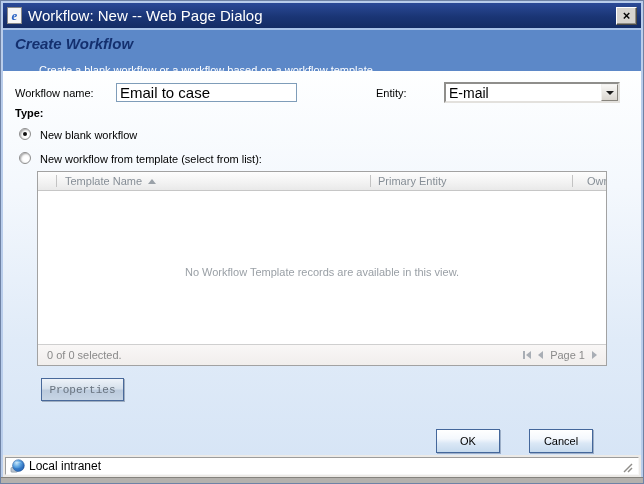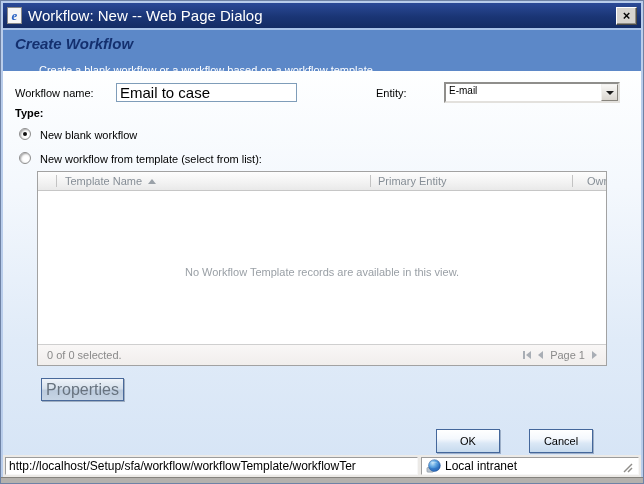--- a/index.html
+++ b/index.html
@@ -58,21 +58,21 @@
   .text-input {
     position: absolute; left: 113px; top: 12px; width: 181px; height: 19px;
     border: 1px solid #7f9db9; font-size: 15px; padding: 2px 3px;
     font-family: "Liberation Sans", sans-serif; color: #000; background: #fff;
   }
 
   .combo {
     position: absolute; left: 441px; top: 11px; width: 176px; height: 21px;
     border: 2px inset #e3e1dd; background: #fff; display: flex; cursor: default;
   }
-  .combo-text { flex: 1; font-size: 10px; padding: 1px 3px; white-space: nowrap; overflow: hidden; }
+  .combo-text { flex: 1; font-size: 14px; padding: 1px 3px; white-space: nowrap; overflow: hidden; }
   .combo-btn {
     width: 17px; background: linear-gradient(180deg,#f8f7f5,#dad6d0);
     border: 1px solid; border-color: #f2f1ef #88857e #88857e #f2f1ef;
     display: flex; align-items: center; justify-content: center;
   }
   .combo-arrow { width: 0; height: 0; border-left: 4px solid transparent;
     border-right: 4px solid transparent; border-top: 4px solid #1c1c1c; }
 
   .radio {
     position: absolute; width: 12px; height: 12px; border-radius: 50%;
@@ -117,21 +117,21 @@
     border-bottom: 4px solid transparent; border-right: 5px solid #a9aeb5; }
   .tri-right { width: 0; height: 0; border-top: 4px solid transparent;
     border-bottom: 4px solid transparent; border-left: 5px solid #a9aeb5; }
   .page-label { color: #8a8a8a; }
 
   
   .btn-properties {
     position: absolute; left: 38px; top: 307px; width: 83px; height: 23px;
     border: 1px solid #49699a;
     background: linear-gradient(180deg, #eef3f9 0%, #d7e1ec 45%, #bccbdd 55%, #c7d5e5 100%);
-    color: #68737f; font-size: 16px; font-family: Liberation Sans, sans-serif;
+    color: #68737f; font-size: 11px; font-family: Liberation Mono, monospace;
     box-shadow: 1px 1px 0 rgba(100,115,140,.5); cursor: default;
   }
   .btn-dialog {
     position: absolute; top: 358px; width: 64px; height: 24px;
     border: 1px solid #44679b;
     background: linear-gradient(180deg, #ffffff 0%, #f4f8fd 40%, #dbe8f6 60%, #c6daee 100%);
     color: #000; font-size: 11px; font-family: "Liberation Sans", sans-serif;
     box-shadow: 1px 1px 0 rgba(110,130,160,.55); cursor: default;
   }
   .btn-ok { left: 433px; }
@@ -224,21 +224,20 @@
       </div>
     </div>
 
     <button class="btn-properties">Properties</button>
 
     <button class="btn-dialog btn-ok">OK</button>
     <button class="btn-dialog btn-cancel">Cancel</button>
   </div>
 
   <div class="statusbar">
-    <div class="sb-panel sb-url">http://localhost/Setup/sfa/workflow/workflowTemplate/workflowTer</div>
     <div class="sb-panel sb-zone">
       <svg class="globe" viewBox="0 0 16 16">
         <defs>
           <radialGradient id="g1" cx="35%" cy="30%" r="75%">
             <stop offset="0%" stop-color="#bfe2f8"></stop>
             <stop offset="45%" stop-color="#57a0e0"></stop>
             <stop offset="100%" stop-color="#1c57a8"></stop>
           </radialGradient>
         </defs>
         <rect x="1" y="9" width="7" height="5" rx="1" fill="#b9c4cf" stroke="#7f8b97" stroke-width="0.6"></rect>

